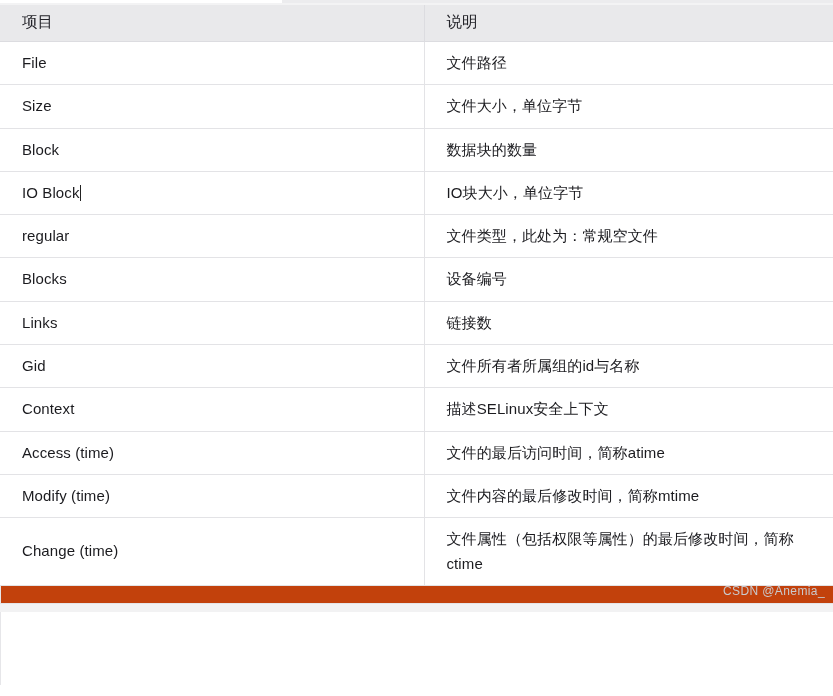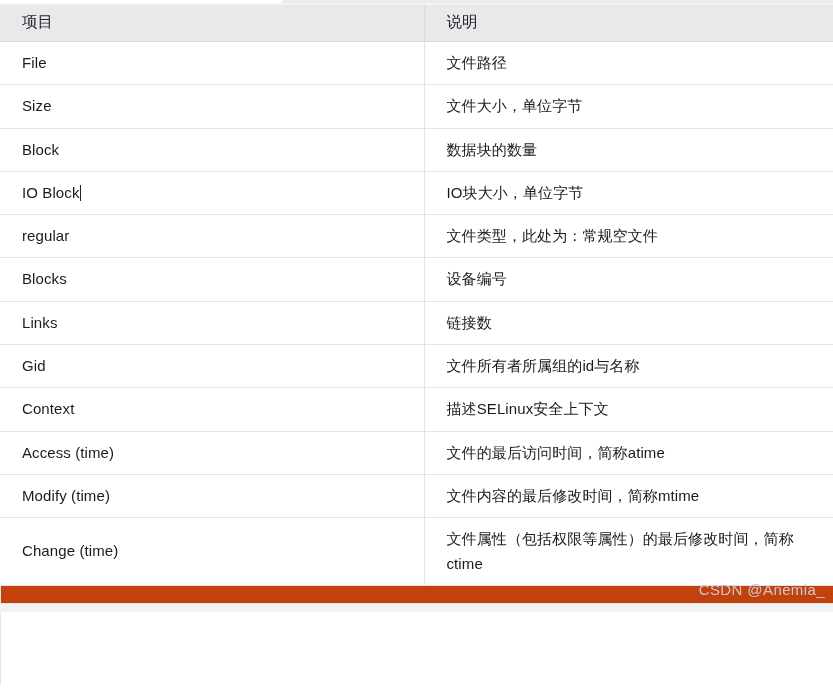--- a/index.html
+++ b/index.html
@@ -102,21 +102,21 @@
     width: 1px;
     height: 16px;
     background: #222;
     vertical-align: -3px;
     margin-left: 1px;
   }
   .watermark {
     position: absolute;
     right: 8px;
     bottom: 14px;
-    font-size: 15px;
+    font-size: 12px;
     color: #c9c9cc;
     letter-spacing: 0.4px;
     font-family: "Liberation Sans", "DejaVu Sans", sans-serif;
     pointer-events: none;
     user-select: none;
   }
   .footer-strip {
     position: absolute;
     left: 0;
     bottom: 0;

